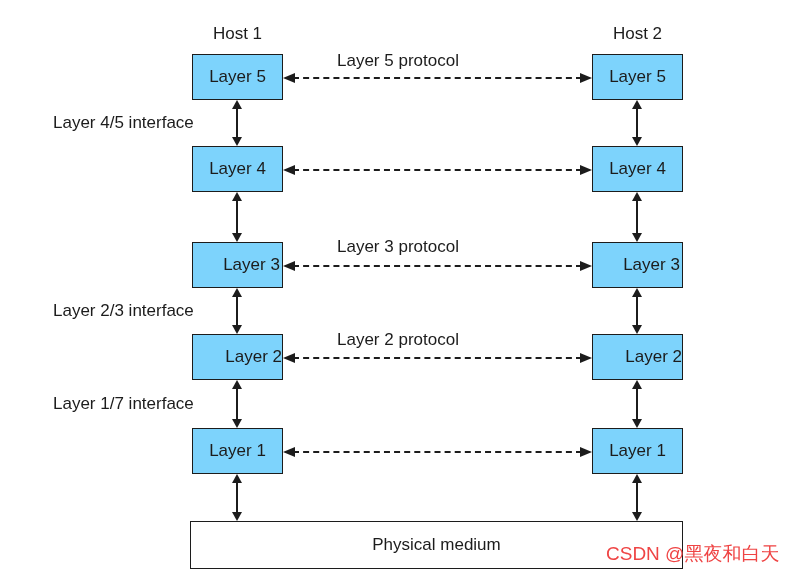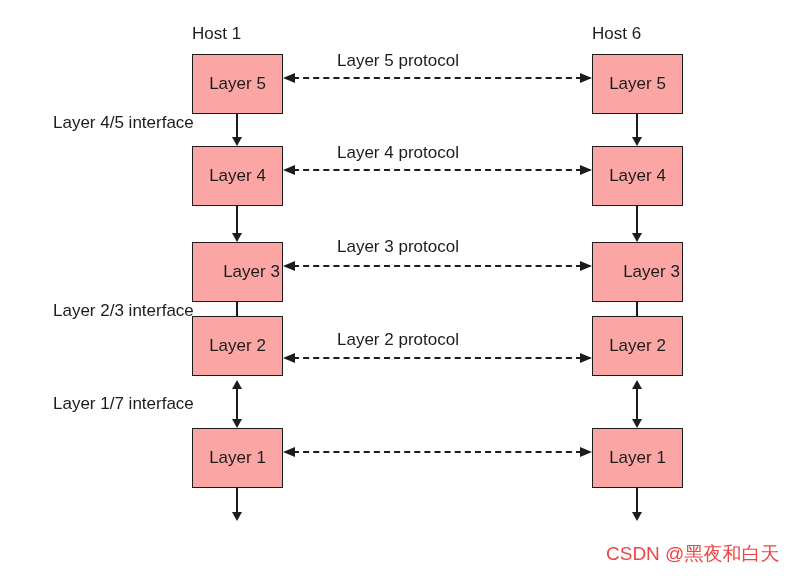--- a/index.html
+++ b/index.html
@@ -9,40 +9,41 @@
     width: 797px;
     height: 582px;
     background: #ffffff;
     font-family: "Liberation Sans", "DejaVu Sans", sans-serif;
     color: #1c1c1c;
     overflow: hidden;
   }
   .layer-box {
     position: absolute;
     width: 91px;
-    height: 60px;
+    height: 46px;
     border: 1.5px solid #1c1c1c;
-    background: #fca5a5;
+    background: #7dd3fc;
     display: flex;
     align-items: center;
     justify-content: center;
     font-size: 17px;
     z-index: 2;
   }
   .col1 { left: 192px; }
   .col2 { left: 592px; }
   .r0 { top: 54px; }
   .r1 { top: 146px; }
   .r2 { top: 242px; padding-left: 28px; }
-  .r3 { top: 316px; }
+  .r3 { top: 334px; justify-content: flex-end; }
   .r4 { top: 428px; }
   .host-label {
     position: absolute;
     top: 24px;
     width: 91px;
+    text-align: center;
     font-size: 17px;
     height: 20px;
     line-height: 20px;
   }
   .iface-label {
     position: absolute;
     left: 53px;
     height: 20px;
     line-height: 20px;
     font-size: 17px;
@@ -147,21 +148,21 @@
     white-space: nowrap;
     z-index: 3;
   }
 </style>
 </head>
 <body>
 
 <div id="canvas">
 
   <div class="host-label col1">Host 1</div>
-  <div class="host-label col2">Host 6</div>
+  <div class="host-label col2">Host 2</div>
 
   <div class="layer-box col1 r0">
       <span>Layer 5</span>
     </div>
   <div class="layer-box col1 r1">
       <span>Layer 4</span>
     </div>
   <div class="layer-box col1 r2">
       <span>Layer 3</span>
     </div>
@@ -182,21 +183,20 @@
       <span>Layer 3</span>
     </div>
   <div class="layer-box col2 r3">
       <span>Layer 2</span>
     </div>
   <div class="layer-box col2 r4">
       <span>Layer 1</span>
     </div>
 
   <div class="proto-label" style="top:51px">Layer 5 protocol</div>
-  <div class="proto-label" style="top:143px">Layer 4 protocol</div>
   <div class="proto-label" style="top:237px">Layer 3 protocol</div>
   <div class="proto-label" style="top:330px">Layer 2 protocol</div>
 
   <div class="harrow" style="top:72px">
       <div class="head-left"></div>
       <div class="shaft"></div>
       <div class="head-right"></div>
     </div>
   <div class="harrow" style="top:164px">
       <div class="head-left"></div>
@@ -268,16 +268,19 @@
       <div class="head-up"></div>
       <div class="shaft"></div>
       <div class="head-down"></div>
     </div>
   <div class="varrow va2 g4">
       <div class="head-up"></div>
       <div class="shaft"></div>
       <div class="head-down"></div>
     </div>
 
+  <div id="physical-medium">
+      <span>Physical medium</span>
+    </div>
 
   <div id="watermark">CSDN @黑夜和白天</div>
 
 </div>
 
 </body></html>

